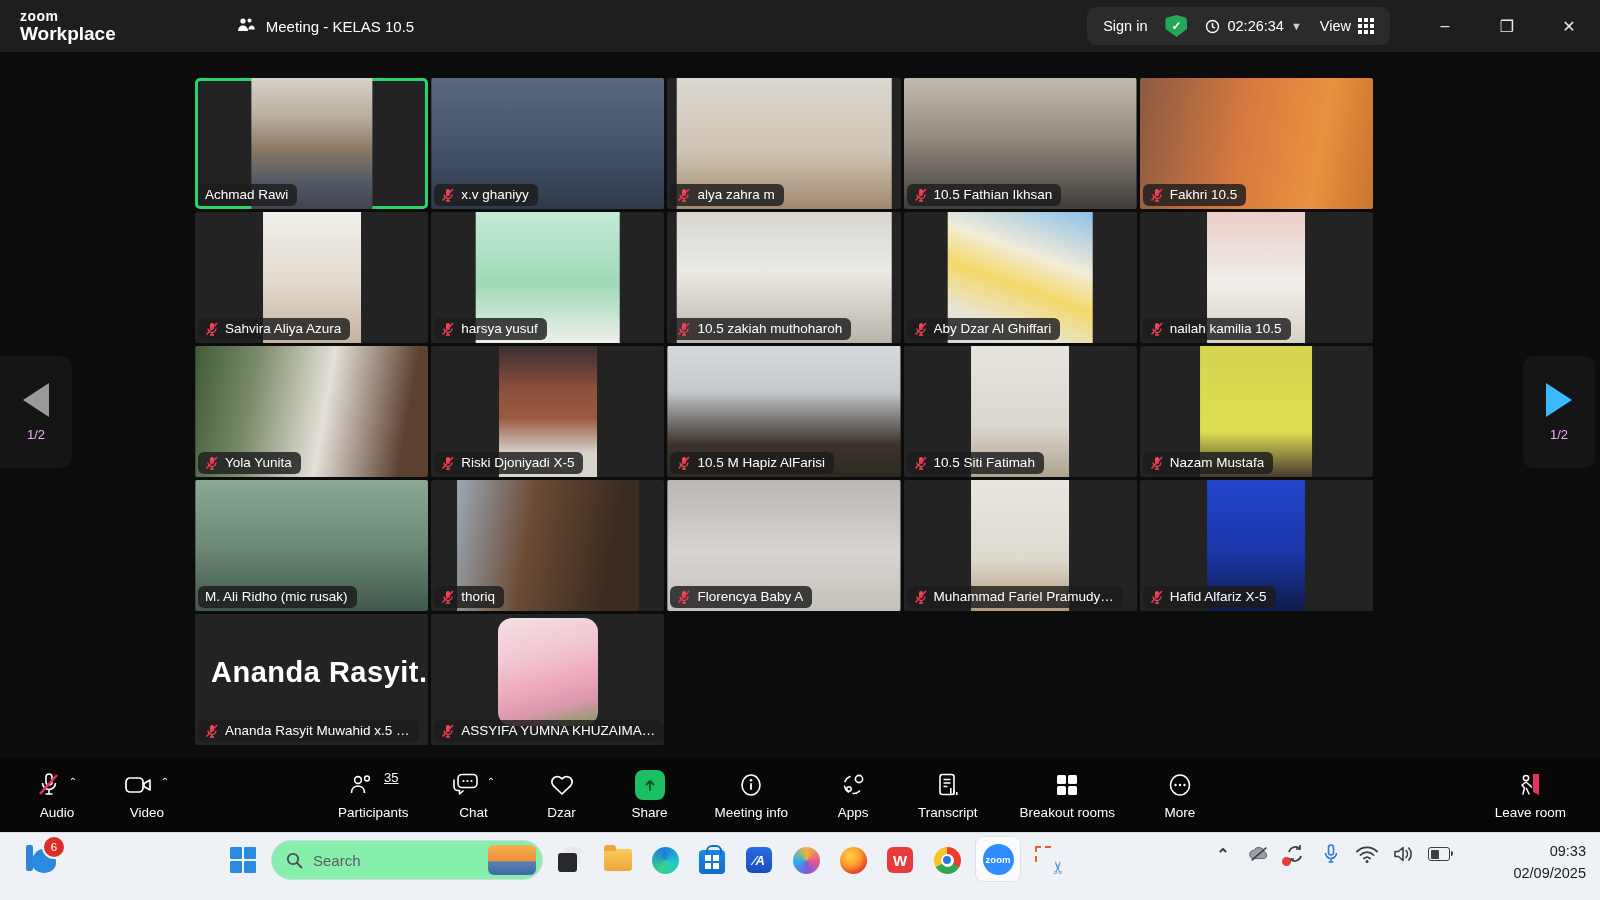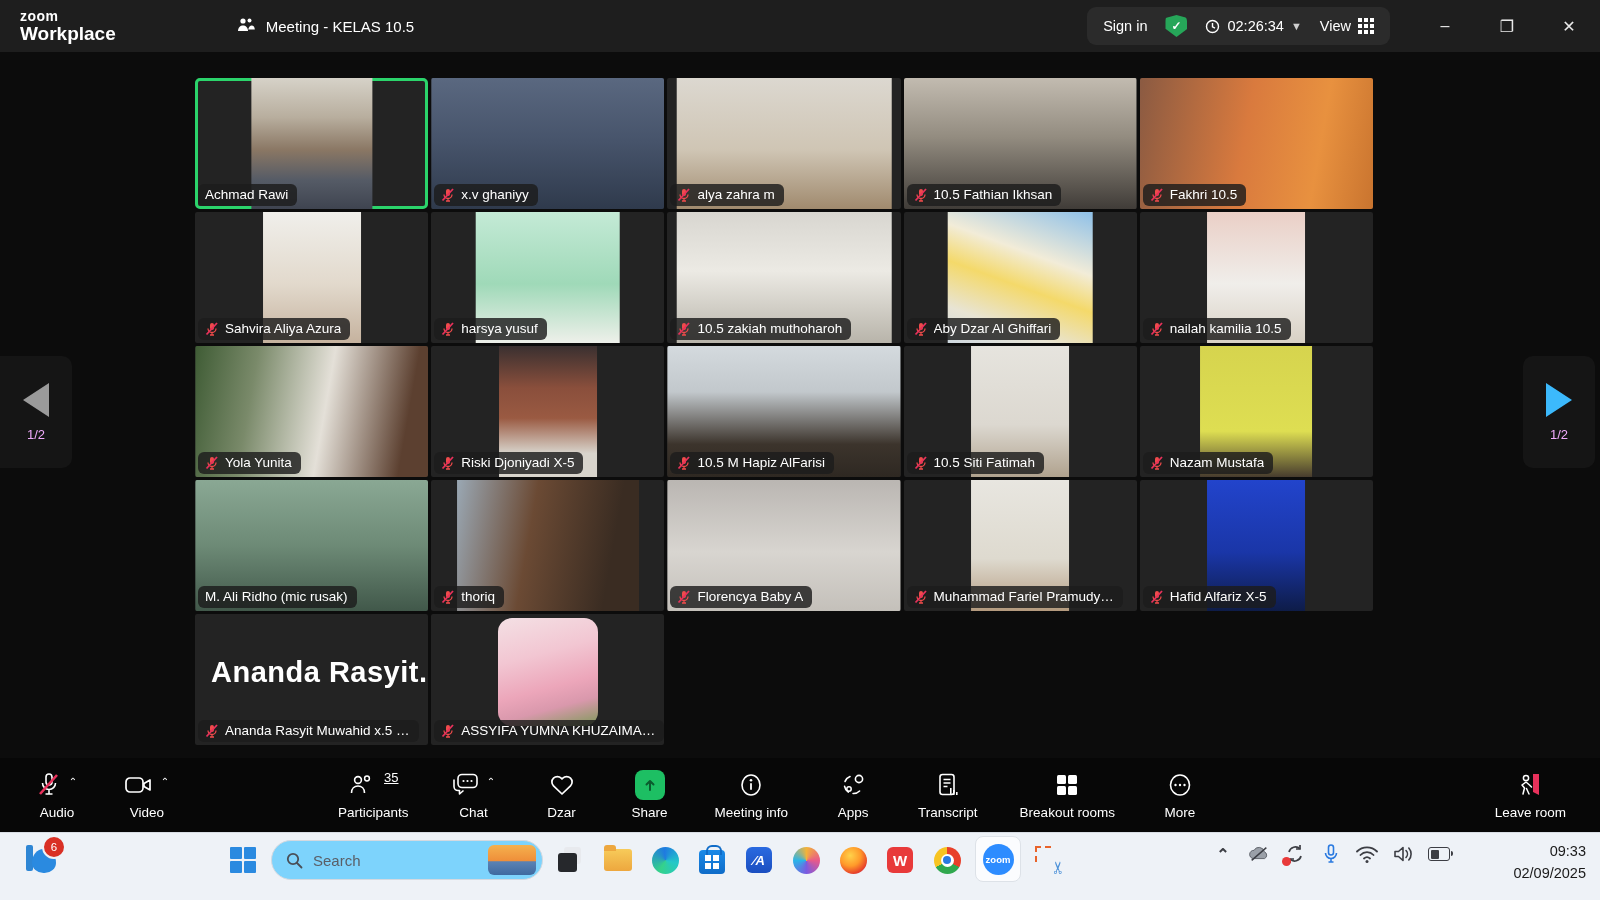--- a/index.html
+++ b/index.html
@@ -60,21 +60,21 @@
   .sharebox{width:30px;height:30px;border-radius:8px;background:#1dbf63;display:flex;align-items:center;justify-content:center;}
 
   
   .taskbar{position:absolute;left:0;right:0;top:832px;height:68px;background:#eef2f7;border-top:1px solid #d8dde4;}
   .widgets{position:absolute;left:24px;top:6px;width:44px;height:40px;}
   .wruler{position:absolute;left:2px;top:6px;width:7px;height:26px;background:#2e86d4;border-radius:2px;}
   .wdrop{position:absolute;left:8px;top:10px;width:24px;height:24px;background:#2a8ae0;border-radius:50% 50% 50% 50%/60% 60% 45% 45%;}
   .wbadge{position:absolute;right:2px;top:-4px;width:20px;height:20px;background:#d93025;border-radius:50%;
           color:#fff;font-size:11.5px;display:flex;align-items:center;justify-content:center;border:2px solid #eef2f7;}
   .centerdock{position:absolute;left:224px;top:5px;display:flex;align-items:center;gap:9px;}
-  .searchpill{width:272px;height:40px;background:#7dd3fc;border:1px solid #d4d9e0;border-radius:20px;
+  .searchpill{width:272px;height:40px;background:#86efac;border:1px solid #d4d9e0;border-radius:20px;
               display:flex;align-items:center;gap:10px;padding:0 6px 0 14px;box-sizing:border-box;}
   .searchpill .stext{color:#5a5e66;font-size:15px;flex:1;}
   .shimg{width:48px;height:30px;border-radius:6px;background:linear-gradient(180deg,#f5b14e 0%,#ef8f3a 52%,#5a82b4 56%,#3f6aa0 100%);}
   .dockicon{width:38px;height:38px;display:flex;align-items:center;justify-content:center;position:relative;}
   .ic-sq{width:26px;height:26px;border-radius:6px;display:flex;align-items:center;justify-content:center;}
   .folder{position:relative;width:28px;height:22px;background:linear-gradient(180deg,#f7cb5a,#eda73e);border-radius:3px;}
   .folder:before{content:"";position:absolute;top:-4px;left:0;width:12px;height:6px;background:#eda73e;border-radius:3px 3px 0 0;}
   .edge{width:27px;height:27px;border-radius:50%;background:conic-gradient(from 210deg,#35d28a,#1f7ae0 40%,#24c8c8 70%,#35d28a);}
   .store{width:26px;height:24px;border-radius:4px;background:linear-gradient(180deg,#1a8ae8,#0f6cc8);position:relative;margin-top:4px;
          display:flex;align-items:center;justify-content:center;}

